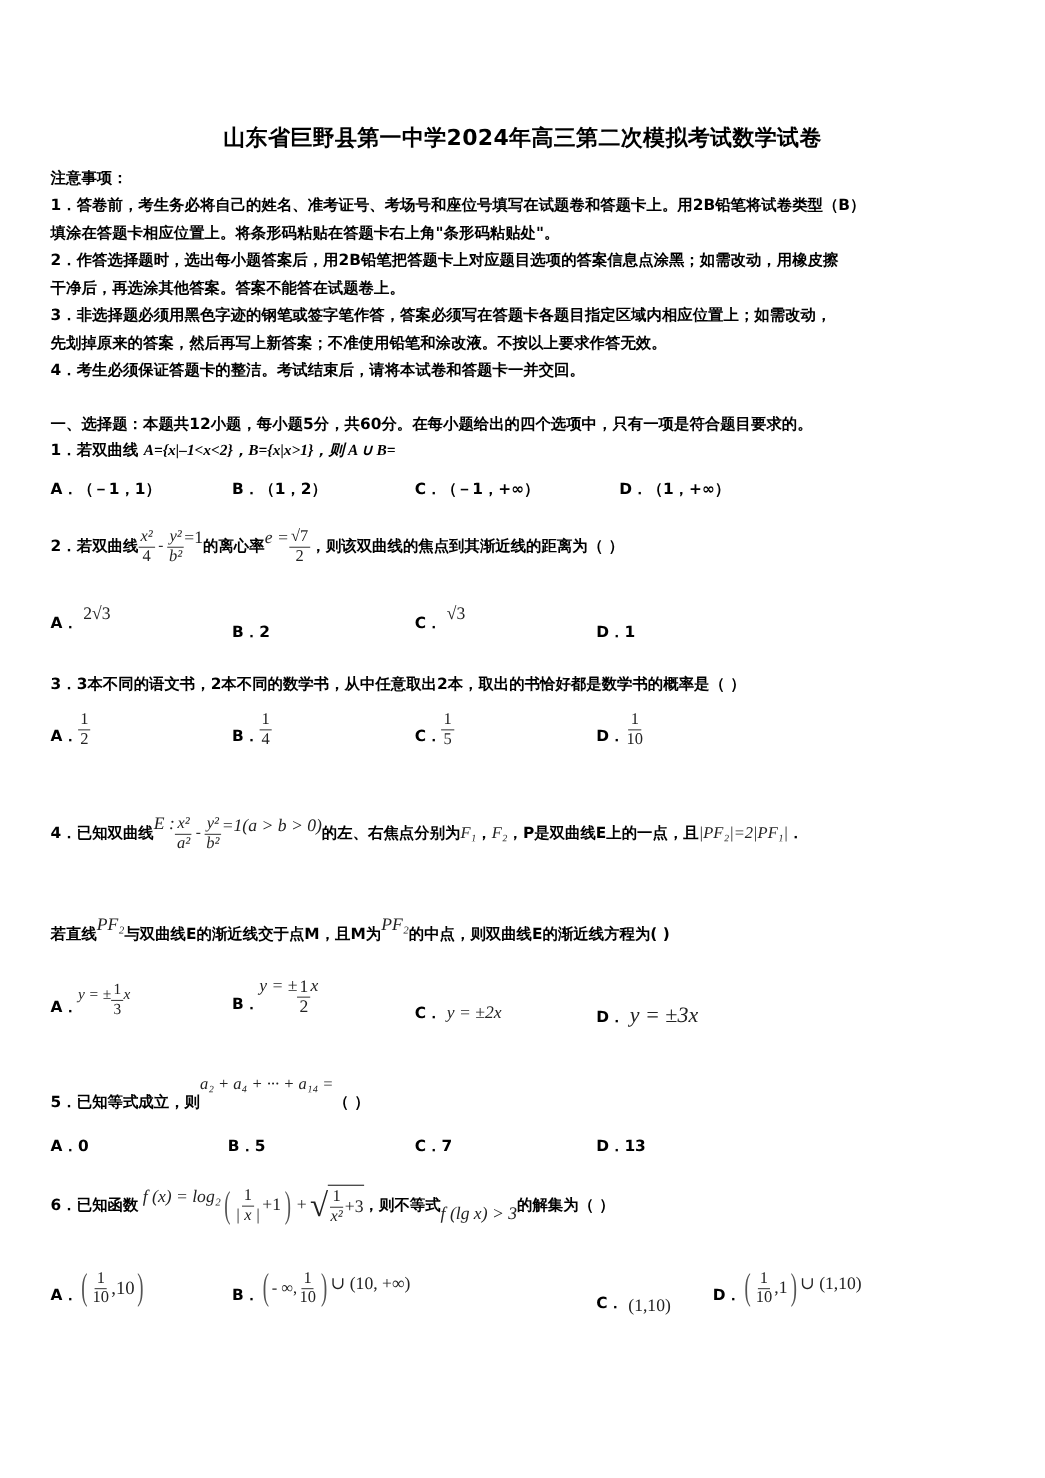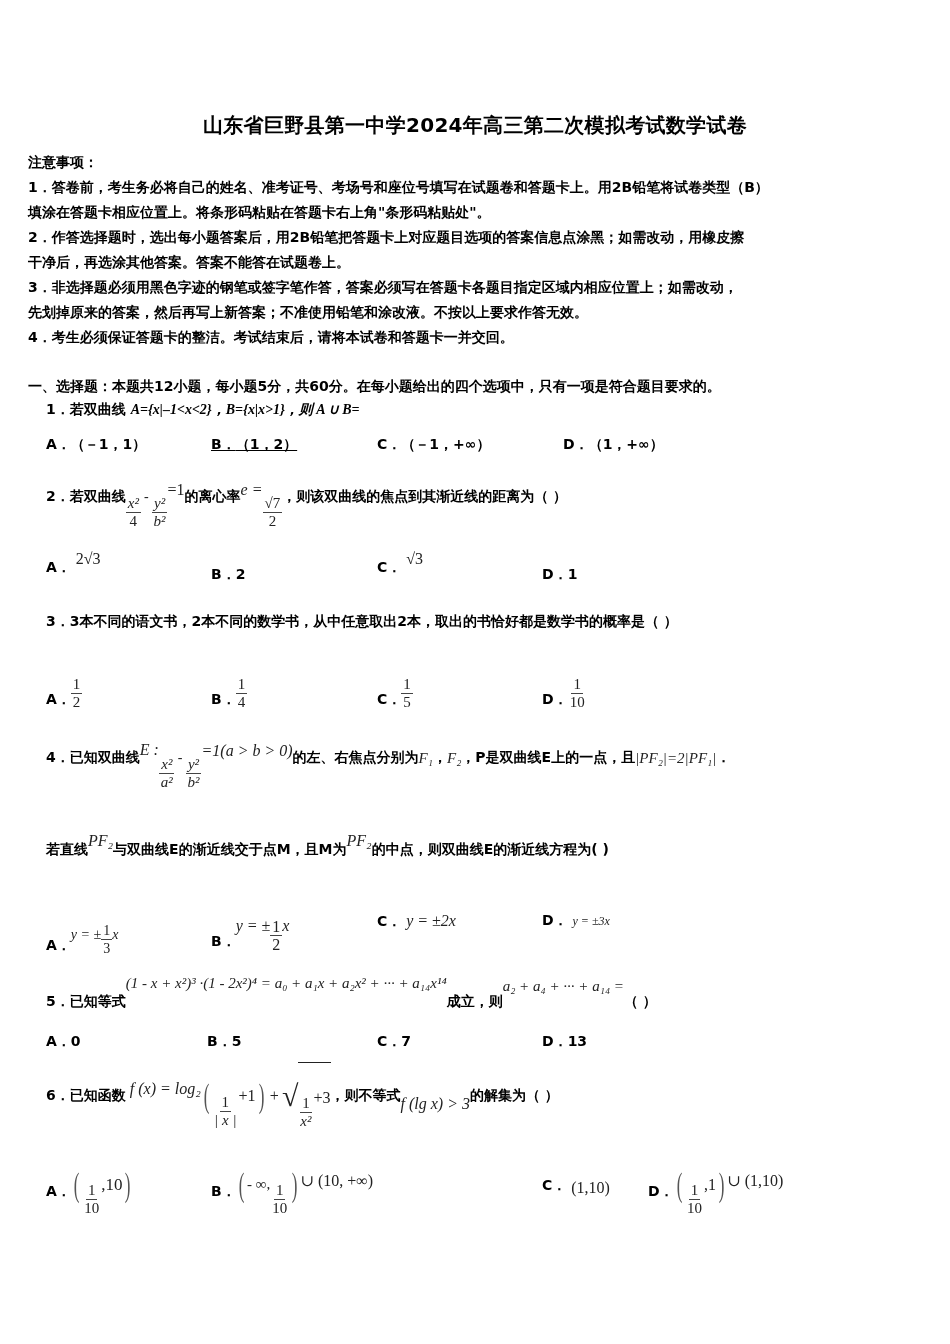--- a/index.html
+++ b/index.html
@@ -1,26 +1,26 @@
 <!DOCTYPE html>
 <html><head>
 <meta charset="utf-8">
 <style>
   html, body { margin:0; padding:0; background:#ffffff; }
   body { width:950px; height:1344px; position:relative; overflow:hidden;
          font-family:"DejaVu Sans", "Liberation Sans", sans-serif; color:#000; }
   .abs { position:absolute; white-space:nowrap; }
   .title { left:0; width:950px; top:112px; text-align:center; font-size:20px; font-weight:bold; letter-spacing:0.3px; }
-  .note { left:28px; font-size:14px; font-weight:bold; line-height:20px; }
+  .note { left:46px; font-size:14px; font-weight:bold; line-height:20px; }
   .q { left:46px; font-size:14px; font-weight:bold; }
   .opt { font-size:14px; font-weight:bold; }
   .m { font-family:"Liberation Serif", "DejaVu Serif", serif; font-weight:normal; font-style:italic; color:#222; }
   .mn { font-family:"Liberation Serif", "DejaVu Serif", serif; font-weight:normal; color:#222; }
   .it { font-family:"Liberation Serif", serif; font-style:italic; }
-  .frac { display:inline-flex; flex-direction:column; align-items:center; vertical-align:middle; font-family:"Liberation Serif", serif; font-weight:normal; color:#222; font-size:15px; line-height:17px;margin-top:30px; }
+  .frac { display:inline-flex; flex-direction:column; align-items:center; vertical-align:middle; font-family:"Liberation Serif", serif; font-weight:normal; color:#222; font-size:15px; line-height:17px; }
   .frac .num { border-bottom:1px solid #444; padding:0 2px; }
   .frac .den { padding:0 2px; }
   .paren { font-family:"Liberation Serif", serif; font-weight:normal; font-size:34px; color:#555; vertical-align:middle; transform:scaleX(0.5); display:inline-block; }
   .sqrt { font-family:"Liberation Serif", serif; font-weight:normal; color:#222; }
 </style>
 </head>
 <body>
 
 <div class="abs title">山东省巨野县第一中学2024年高三第二次模拟考试数学试卷</div>
 
@@ -32,21 +32,21 @@
 <div class="abs note" style="top:277px;">3．非选择题必须用黑色字迹的钢笔或签字笔作答，答案必须写在答题卡各题目指定区域内相应位置上；如需改动，</div>
 <div class="abs note" style="top:302px;">先划掉原来的答案，然后再写上新答案；不准使用铅笔和涂改液。不按以上要求作答无效。</div>
 <div class="abs note" style="top:327px;">4．考生必须保证答题卡的整洁。考试结束后，请将本试卷和答题卡一并交回。</div>
 
 <div class="abs note" style="top:376px;">一、选择题：本题共12小题，每小题5分，共60分。在每小题给出的四个选项中，只有一项是符合题目要求的。</div>
 
 <div class="abs q" style="top:401px;">
   <span>1．</span><span>若双曲线</span> <span class="it">A={x|–1&lt;x&lt;2}，B={x|x&gt;1}，则 A ∪ B=</span>
 </div>
 <div class="abs opt" style="top:436px;left:46px;"><span>A．</span><span>（－1，1）</span></div>
-<div class="abs opt" style="top:436px;left:211px;text-decoration:underline;"><span>B．</span><span>（1，2）</span></div>
+<div class="abs opt" style="top:436px;left:211px;"><span>B．</span><span>（1，2）</span></div>
 <div class="abs opt" style="top:436px;left:377px;"><span>C．</span><span>（－1，+∞）</span></div>
 <div class="abs opt" style="top:436px;left:542px;margin-left:21px;"><span>D．</span><span>（1，+∞）</span></div>
 
 <div class="abs q" style="top:472px;height:50px;display:flex;align-items:center;">
   <span>2．</span>
     <span>若双曲线</span>
   <span class="frac">
       <span class="num m">x²</span>
       <span class="den mn">4</span>
     </span>
@@ -142,26 +142,25 @@
 <div class="abs opt" style="top:888px;left:211px;display:flex;align-items:flex-end;">
     <span style="margin-bottom:2px;">B．</span>
     <span class="m" style="font-size:16px;margin-bottom:18px;">y = ±</span>
     <span class="frac" style="font-size:16px;">
       <span class="num">1</span>
       <span class="den">2</span>
     </span>
     <span class="m" style="font-size:16px;margin-bottom:18px;">x</span>
   </div>
 <div class="abs opt" style="top:912px;left:377px;"><span>C．</span> <span class="m" style="font-size:16px;">y = ±2x</span></div>
-<div class="abs opt" style="top:912px;left:542px;"><span>D．</span> <span class="m" style="font-size:12px;">y = ±3x</span></div>
+<div class="abs opt" style="top:912px;left:542px;"><span>D．</span> <span class="m" style="font-size:20px;">y = ±3x</span></div>
 
 <div class="abs q" style="top:975px;height:36px;display:flex;align-items:flex-end;">
   <span>5．</span>
     <span>已知等式</span>
-  <span class="m" style="font-size:15px;align-self:flex-start;">(1 - x + x²)³ ·(1 - 2x²)⁴ = a₀ + a₁x + a₂x² + ··· + a₁₄x¹⁴</span>
   <span>成立，则</span>
   <span class="m" style="font-size:15px;align-self:flex-start;margin-top:3px;">a₂ + a₄ + ··· + a₁₄ =</span>
   <span>（    ）</span>
 </div>
 <div class="abs opt" style="top:1033px;left:46px;"><span>A．</span><span>0</span></div>
 <div class="abs opt" style="top:1033px;left:207px;"><span>B．</span><span>5</span></div>
 <div class="abs opt" style="top:1033px;left:377px;"><span>C．</span><span>7</span></div>
 <div class="abs opt" style="top:1033px;left:542px;"><span>D．</span><span>13</span></div>
 
 <div class="abs q" style="top:1070px;height:52px;display:flex;align-items:center;">

